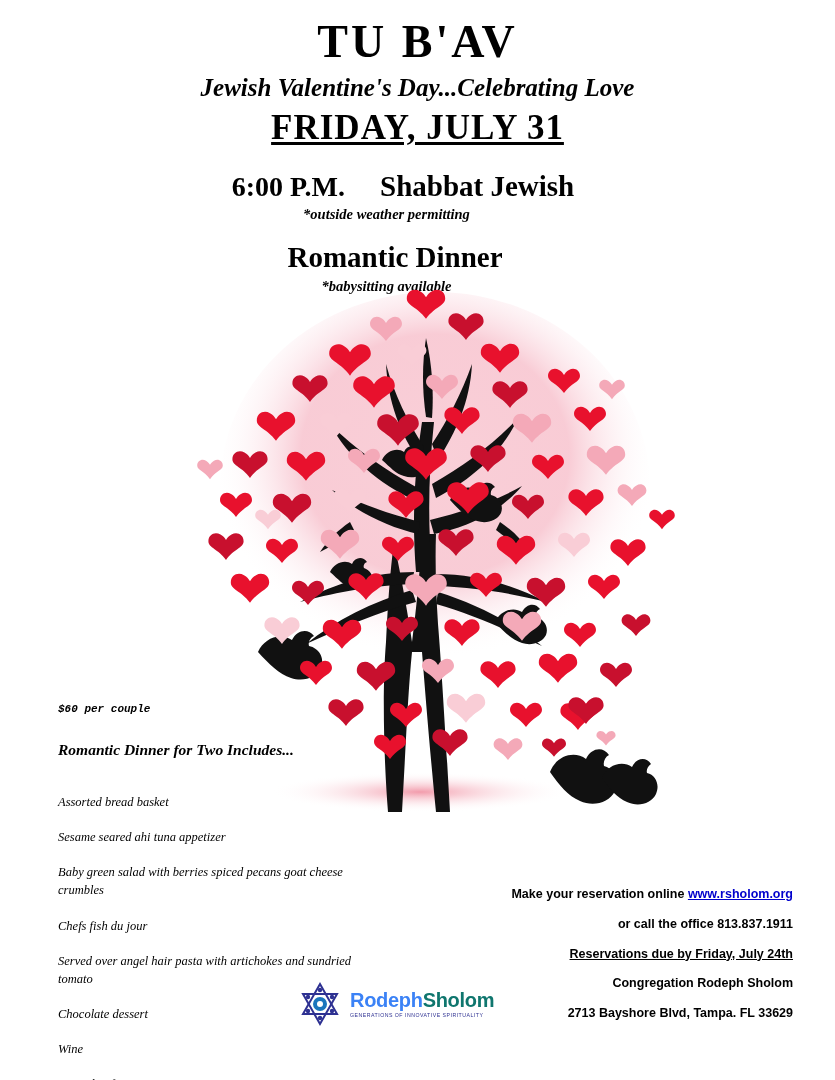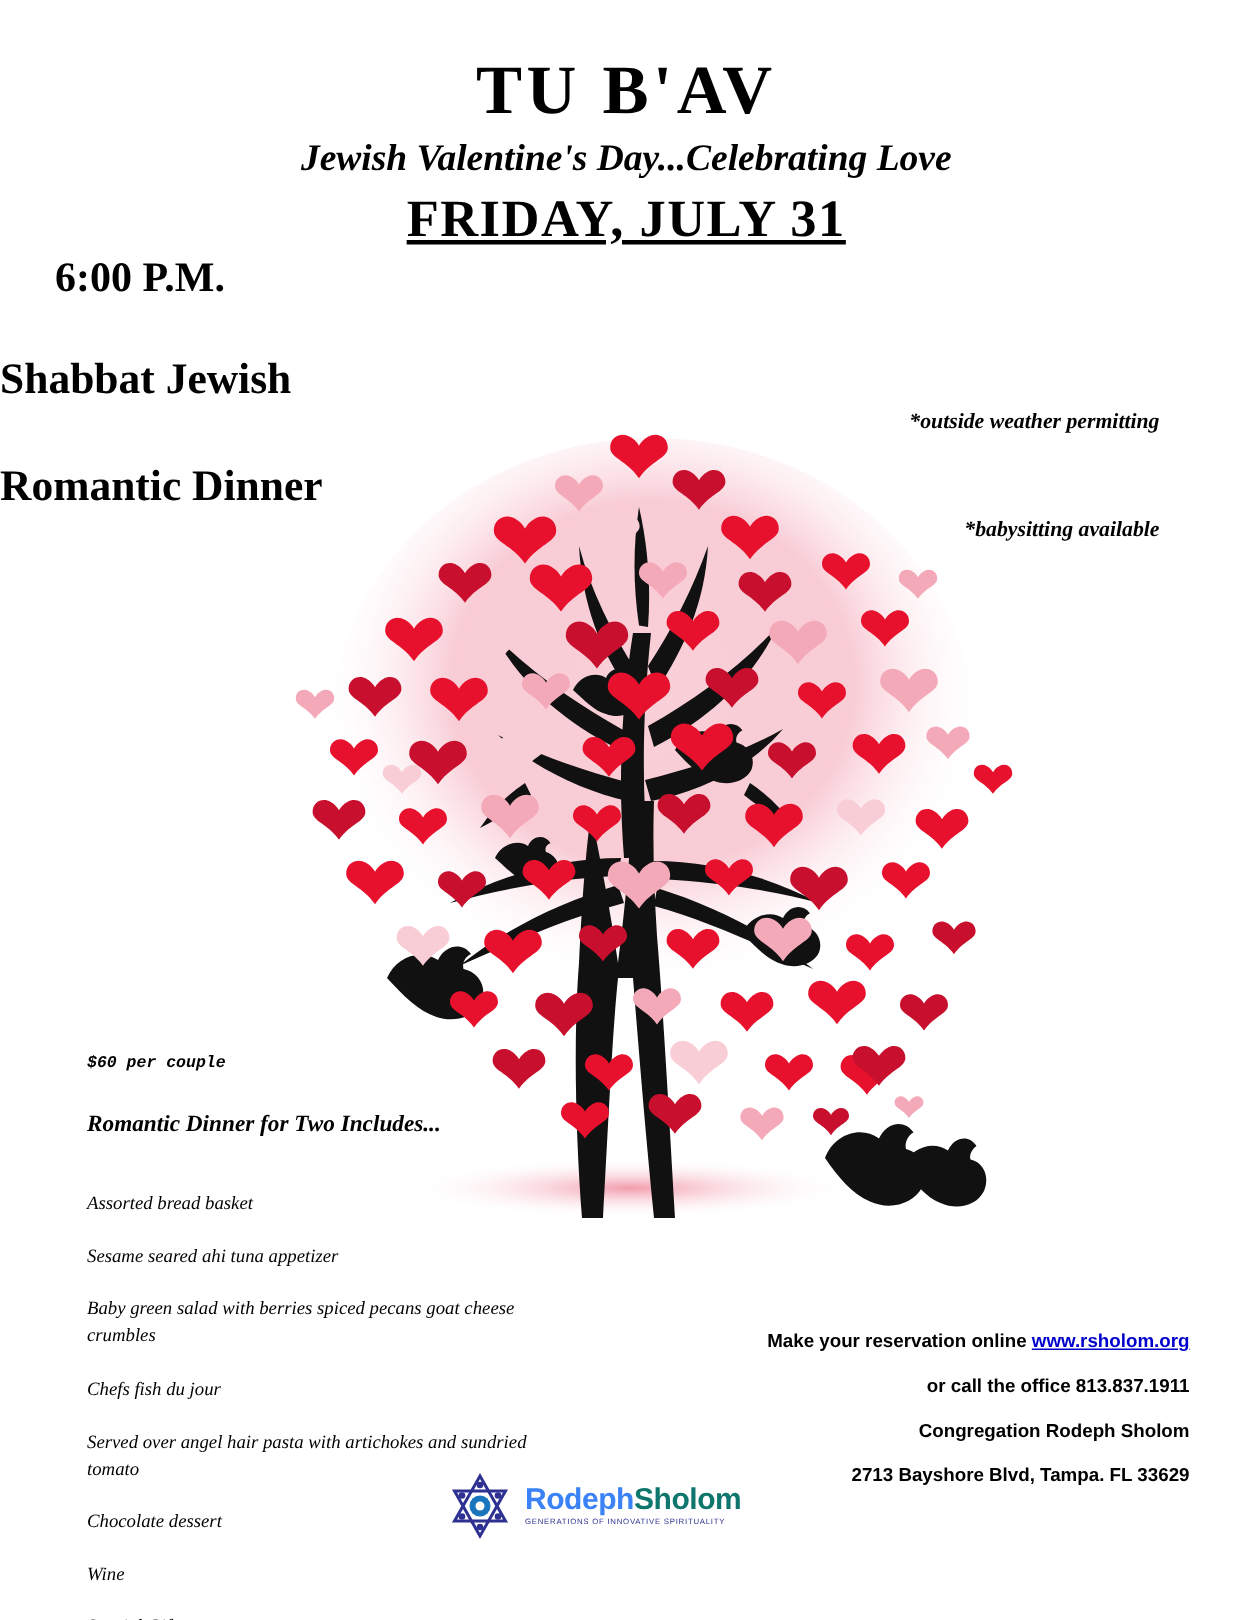--- a/index.html
+++ b/index.html
@@ -18,21 +18,21 @@
 
   .page {
     position: absolute;
     inset: 0;
     background: #ffffff;
   }
 
   
   .header {
     position: absolute;
-    top: 36px;
+    top: 18px;
     left: 0;
     width: 835px;
     text-align: center;
   }
   .title-main {
     font-family: "Liberation Serif", serif;
     font-weight: bold;
     font-size: 46px;
     letter-spacing: 3px;
     line-height: 1.05;
@@ -61,42 +61,41 @@
     position: absolute;
     top: 170px;
     left: 0;
     width: 835px;
   }
   .sched-row {
     display: flex;
     justify-content: center;
     align-items: baseline;
     gap: 35px;
-    flex-direction: column;
   }
   .sched-time {
     font-size: 28px;
     font-weight: bold;
     font-family: "Liberation Serif", serif;
     width: 150px;
     text-align: right;
   }
   .sched-label {
     font-size: 29px;
     font-weight: bold;
     font-family: "Liberation Serif", serif;
     width: 260px;
     text-align: left;
   }
   .sched-note {
     font-family: "Liberation Serif", serif;
     font-style: italic;
     font-weight: bold;
     font-size: 14.5px;
-    text-align: right;
+    text-align: center;
     padding-right: 62px;
     margin-top: 3px;
   }
   .sched-note.second {
     margin-top: 4px;
   }
   .gap {
     height: 18px;
   }
 
@@ -367,20 +366,21 @@
     <div class="menu-item">Chocolate dessert</div>
     <div class="menu-item">Wine</div>
     <div class="menu-item">Special Gift</div>
   </div>
 
   <div class="res-col">
     <div class="res-line">
       <span>Make your reservation  online </span><a class="res-link" href="#">www.rsholom.org</a>
     </div>
     <div class="res-line">or call the office 813.837.1911</div>
+    <div class="res-line res-underline">Reservations due by Friday, July 24th</div>
     <div class="res-line">Congregation Rodeph Sholom</div>
     <div class="res-line">2713 Bayshore Blvd, Tampa. FL 33629</div>
   </div>
 
   <div class="logo">
     <svg class="logo-mark" viewBox="0 0 48 48" aria-hidden="true">
       <g fill="none" stroke="#2e3192" stroke-width="2">
         <path d="M24,4 L41,34 L7,34 Z"></path>
         <path d="M24,44 L7,14 L41,14 Z"></path>
       </g>

